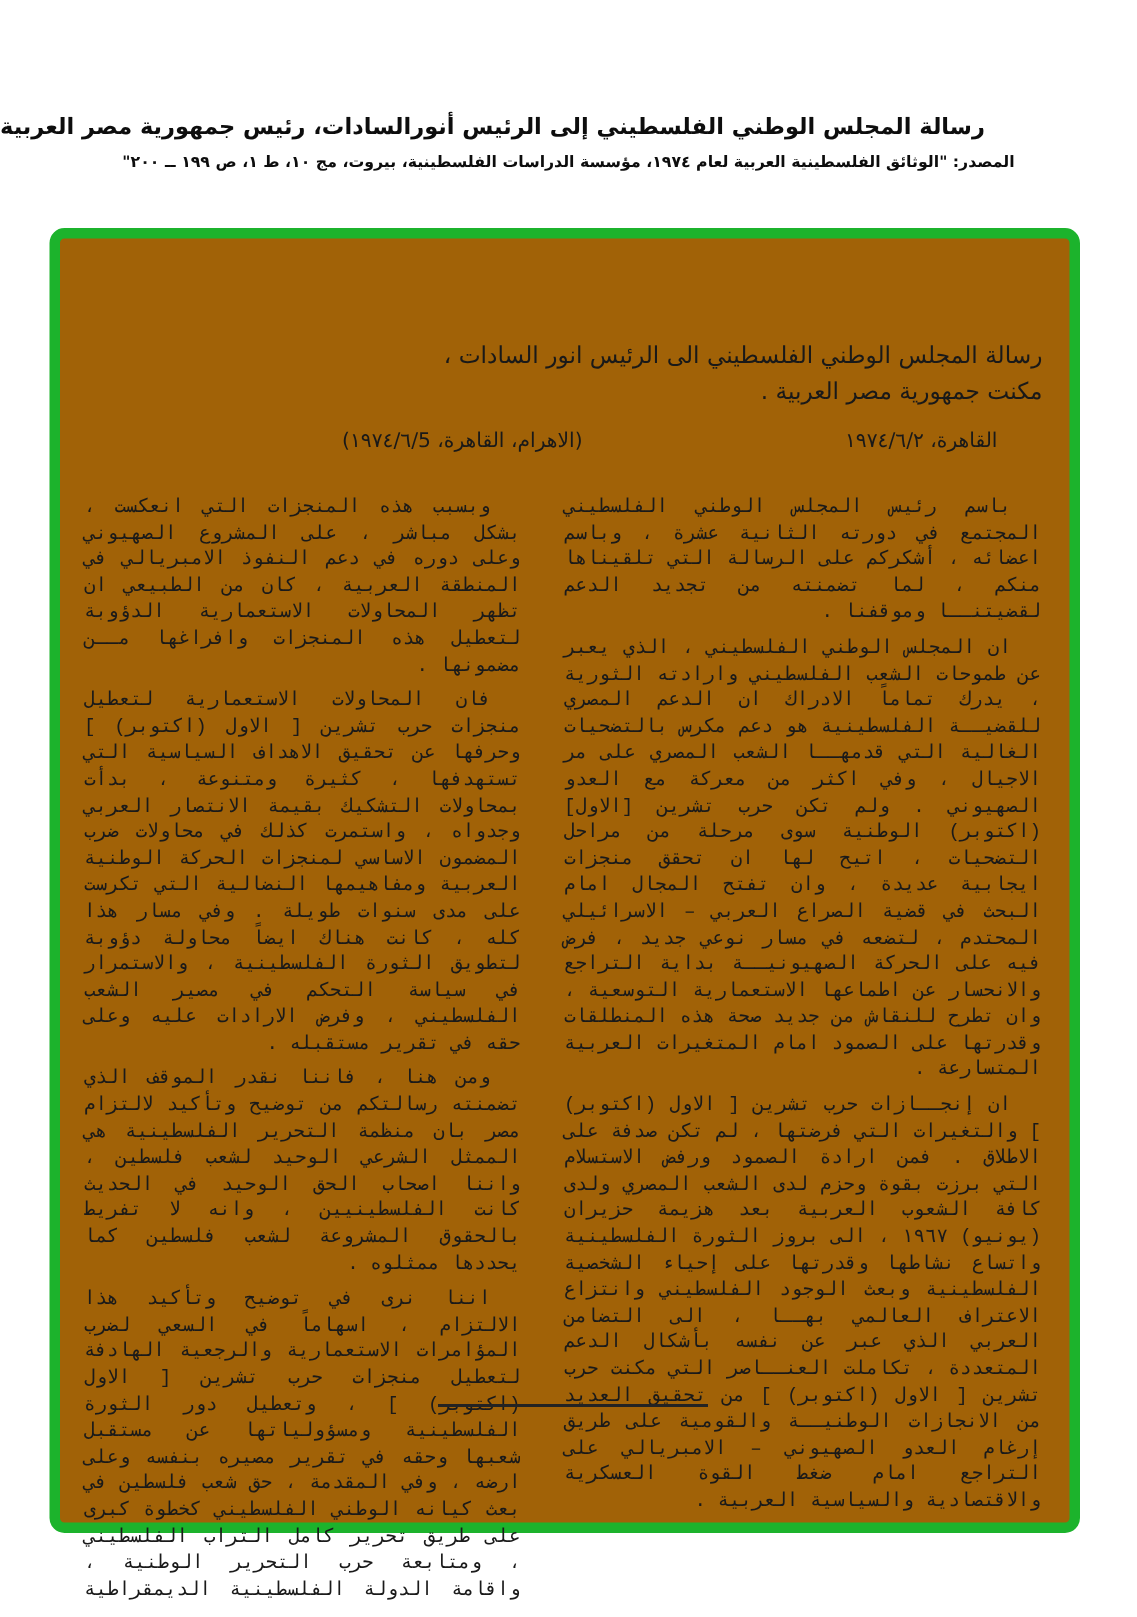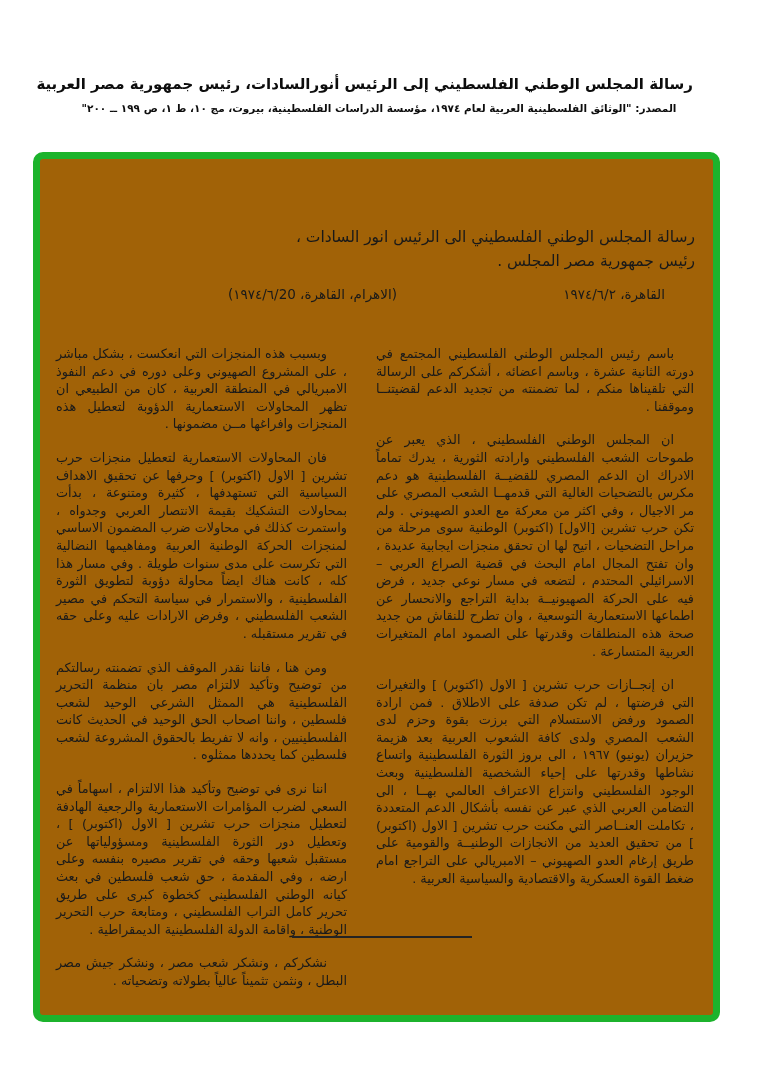--- a/index.html
+++ b/index.html
@@ -12,21 +12,21 @@
       font-family: "DejaVu Sans", sans-serif;
       color: #141414;
     }
 
     
     .header-title {
       position: absolute;
       top: 74px; left: 0;
       width: 693px;
       direction: rtl;
-      text-align: right;
+      text-align: left;
       font-weight: bold;
       font-size: 15px;
       line-height: 20px;
       color: #0d0d0d;
     }
     .header-source {
       position: absolute;
       top: 101px; left: 0;
       width: 758px;
       direction: rtl;
@@ -71,47 +71,47 @@
     .col {
       position: absolute;
       direction: rtl;
       text-align: justify;
       font-size: 12.8px;
       line-height: 17.6px;
       color: #1a1a1a;
     }
     .col-right { top: 170px; left: 336px; width: 318px; }
     .col-left  { top: 170px; left: 16px;  width: 291px; }
-    .col p { margin: 16px 0 6px 0; text-indent: 20px; }
+    .col p { margin: 0 0 6px 0; text-indent: 20px; font-family: Liberation Mono, monospace; }
     .end-divider {
       position: absolute;
       top: 777px; left: 252px;
       width: 180px; height: 2px;
       background: #232323;
     }
   </style>
 </head>
 <body>
 
 <div class="canvas">
 
   <div class="header-title">رسالة المجلس الوطني الفلسطيني إلى الرئيس أنورالسادات، رئيس جمهورية مصر العربية</div>
 
   <div class="header-source">المصدر: "الوثائق الفلسطينية العربية لعام ١٩٧٤، مؤسسة الدراسات الفلسطينية، بيروت، مج ١٠، ط ١، ص ١٩٩ ــ ٢٠٠"</div>
 
   <div class="green-frame">
 
     <div class="doc-title">
       <div>رسالة المجلس الوطني الفلسطيني الى الرئيس انور السادات ،</div>
-      <div>رئيس جمهورية مصر المجلس .</div>
+      <div>مكنت جمهورية مصر العربية .</div>
     </div>
 
     <div class="dateline">
       <span>القاهرة، ١٩٧٤/٦/٢</span>
-      <span>(الاهرام، القاهرة، ١٩٧٤/٦/20)</span>
+      <span>(الاهرام، القاهرة، ١٩٧٤/٦/5)</span>
     </div>
 
     <section class="col col-right">
       <p>باسم رئيس المجلس الوطني الفلسطيني المجتمع في دورته الثانية عشرة ، وباسم اعضائه ، أشكركم على الرسالة التي تلقيناها منكم ، لما تضمنته من تجديد الدعم لقضيتنــا وموقفنا .</p>
       <p>ان المجلس الوطني الفلسطيني ، الذي يعبر عن طموحات الشعب الفلسطيني وارادته الثورية ، يدرك تماماً الادراك ان الدعم المصري للقضيــة الفلسطينية هو دعم مكرس بالتضحيات الغالية التي قدمهــا الشعب المصري على مر الاجيال ، وفي اكثر من معركة مع العدو الصهيوني . ولم تكن حرب تشرين [الاول] (اكتوبر) الوطنية سوى مرحلة من مراحل التضحيات ، اتيح لها ان تحقق منجزات ايجابية عديدة ، وان تفتح المجال امام البحث في قضية الصراع العربي – الاسرائيلي المحتدم ، لتضعه في مسار نوعي جديد ، فرض فيه على الحركة الصهيونيــة بداية التراجع والانحسار عن اطماعها الاستعمارية التوسعية ، وان تطرح للنقاش من جديد صحة هذه المنطلقات وقدرتها على الصمود امام المتغيرات العربية المتسارعة .</p>
       <p>ان إنجــازات حرب تشرين [ الاول (اكتوبر) ] والتغيرات التي فرضتها ، لم تكن صدفة على الاطلاق . فمن ارادة الصمود ورفض الاستسلام التي برزت بقوة وحزم لدى الشعب المصري ولدى كافة الشعوب العربية بعد هزيمة حزيران (يونيو) ١٩٦٧ ، الى بروز الثورة الفلسطينية واتساع نشاطها وقدرتها على إحياء الشخصية الفلسطينية وبعث الوجود الفلسطيني وانتزاع الاعتراف العالمي بهــا ، الى التضامن العربي الذي عبر عن نفسه بأشكال الدعم المتعددة ، تكاملت العنــاصر التي مكنت حرب تشرين [ الاول (اكتوبر) ] من تحقيق العديد من الانجازات الوطنيــة والقومية على طريق إرغام العدو الصهيوني – الامبريالي على التراجع امام ضغط القوة العسكرية والاقتصادية والسياسية العربية .</p>
     </section>
 
     <section class="col col-left">
       <p>وبسبب هذه المنجزات التي انعكست ، بشكل مباشر ، على المشروع الصهيوني وعلى دوره في دعم النفوذ الامبريالي في المنطقة العربية ، كان من الطبيعي ان تظهر المحاولات الاستعمارية الدؤوبة لتعطيل هذه المنجزات وافراغها مــن مضمونها .</p>

